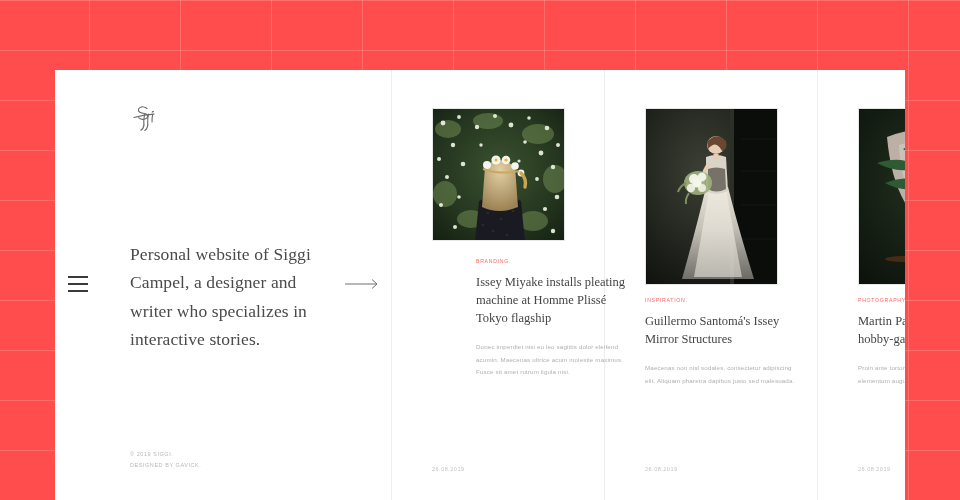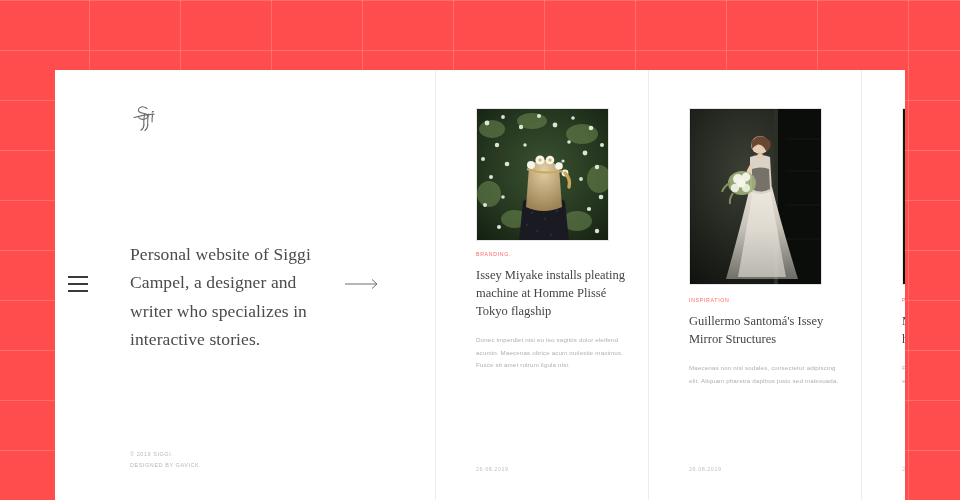--- a/index.html
+++ b/index.html
@@ -42,21 +42,21 @@
 
   
   .col {
     position:relative;
     height:100%;
     border-right:1px solid #ededed;
     flex:0 0 auto;
   }
   .col:last-child { border-right:none; }
 
-  #col-intro { width:381px; padding:0 40px; }
+  #col-intro { width:337px; padding:0 40px; }
   .col-card { width:213px; padding:0 0 0 40px; }
 
   
   #logo {
     position:absolute; left:75px; top:33px;
     width:40px; height:34px;
   }
 
   
   #intro-block {
@@ -105,21 +105,21 @@
     font-size:6.2px; line-height:2.0; color:#b0b0b0;
     letter-spacing:.15px;
   }
   .card-date {
     position:absolute; bottom:28px; left:0;
     font-size:5.5px; letter-spacing:.5px; color:#c2c2c2;
   }
 
   
   #card-1 .card-thumb { top:38px; left:0; height:133px; }
-  #card-1 .card-body  { top:181px; }
+  #card-1 .card-body  { top:188px;margin-left:44px; }
   
   #card-2 .card-thumb { top:38px; left:0; height:177px; }
   #card-2 .card-body  { top:227px; }
   
   #card-3 .card-thumb { top:38px; left:0; height:177px; }
   #card-3 .card-body  { top:227px; }
 </style>
 </head>
 <body>
 

